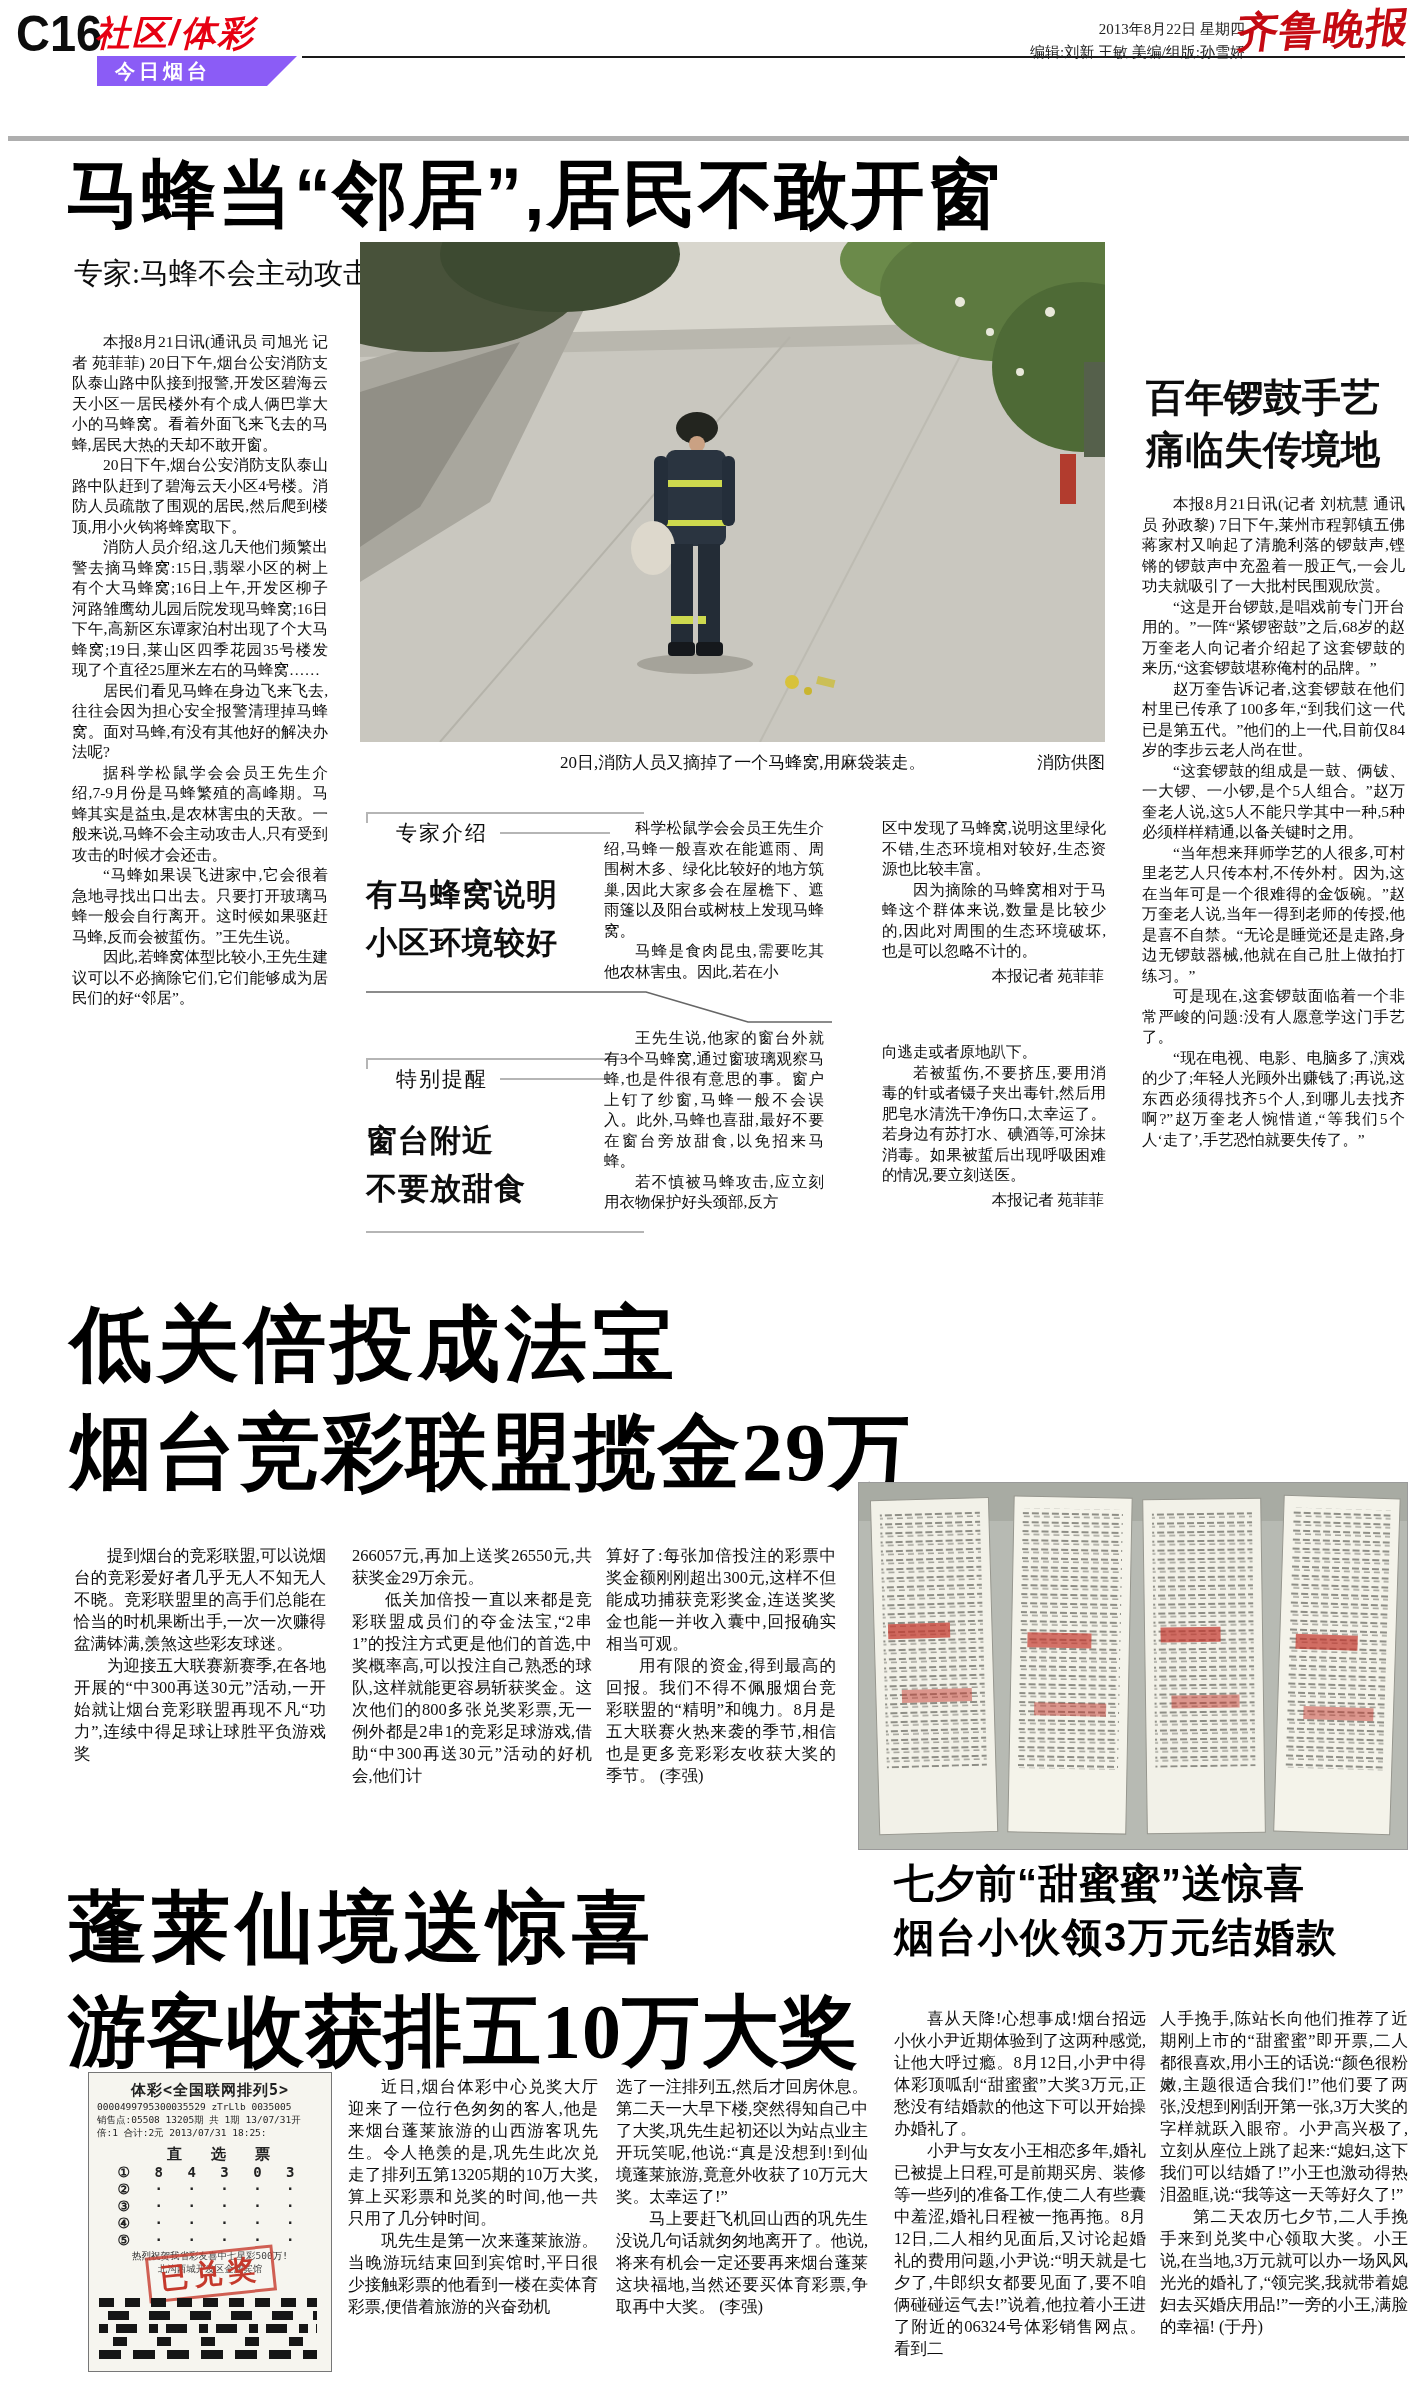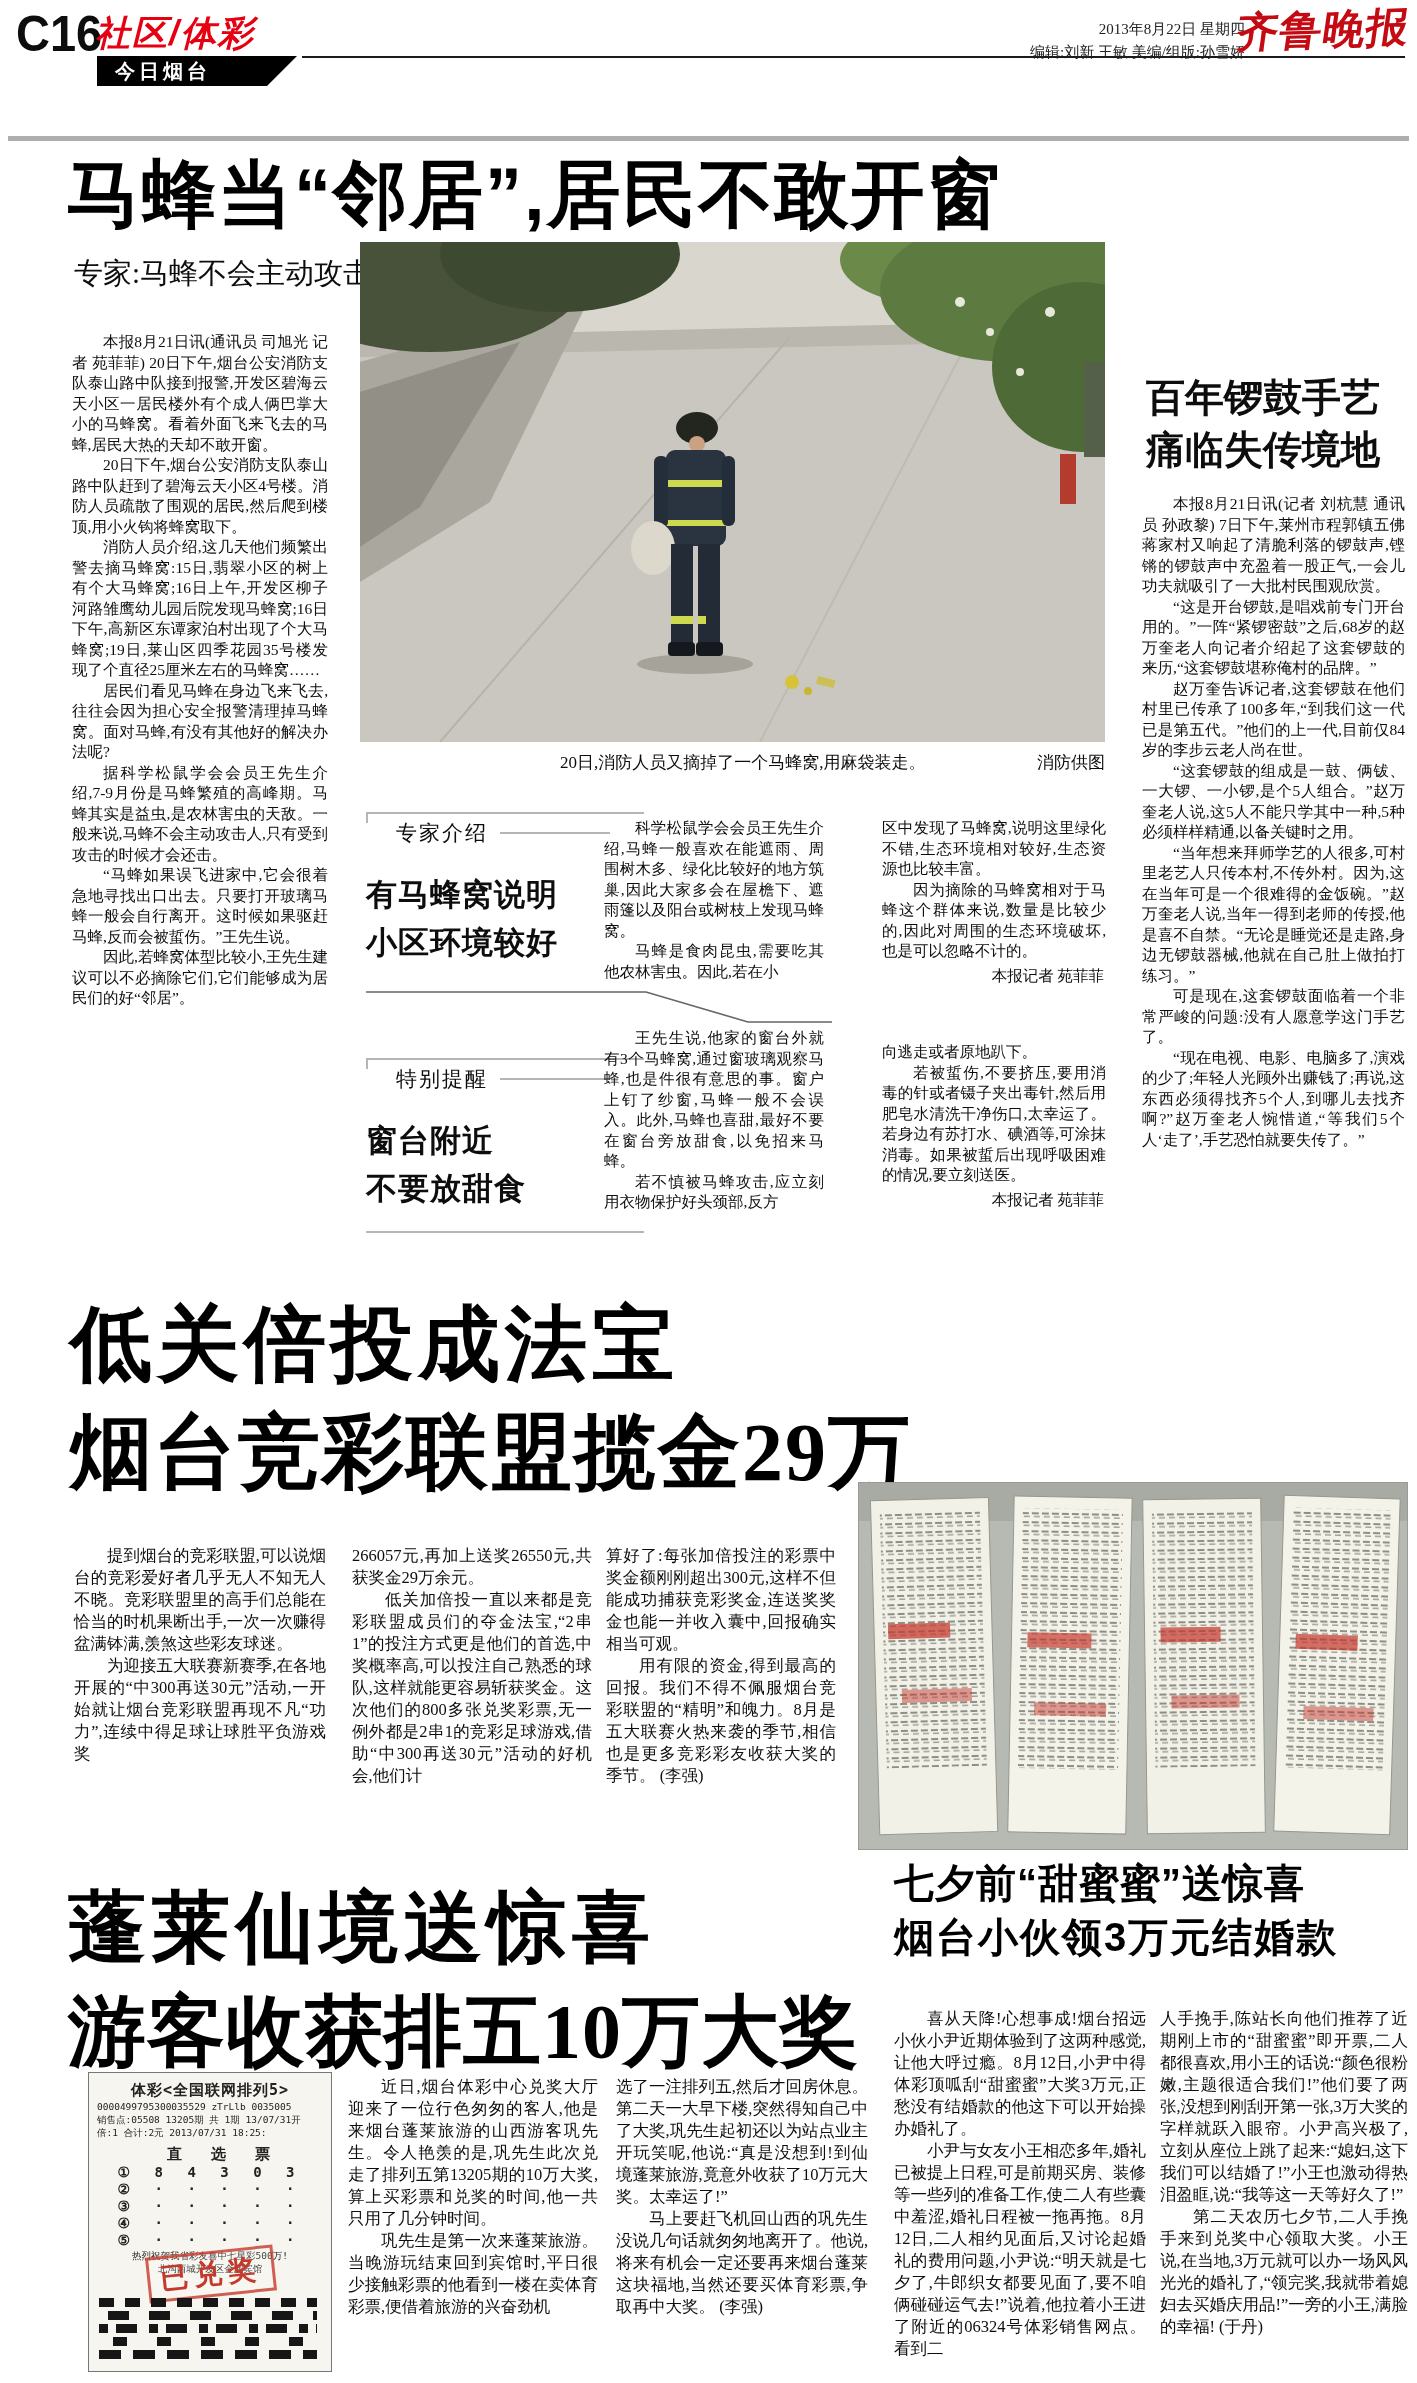--- a/index.html
+++ b/index.html
@@ -3,21 +3,21 @@
 <meta charset="utf-8">
 <style>
   html,body{margin:0;padding:0;background:#f2f2f2;}
   .page{position:relative;width:1417px;height:2383px;background:#ffffff;overflow:hidden;
         font-family:"Liberation Serif","DejaVu Serif",serif;color:#0d0d0d;margin:0 auto;}
   
   .pageno{position:absolute;left:16px;top:6px;font-family:"Liberation Sans","DejaVu Sans",sans-serif;
           font-weight:900;font-size:47px;letter-spacing:0;transform:scaleY(1.08);}
   .secttl{position:absolute;left:95px;top:10px;font-family:"Liberation Sans","DejaVu Sans",sans-serif;
           font-weight:900;font-style:italic;font-size:35px;color:#e60012;letter-spacing:2px;}
-  .edition{position:absolute;left:97px;top:56px;width:200px;height:30px;background:#000000;
+  .edition{position:absolute;left:97px;top:56px;width:200px;height:30px;background:#8b5cf6;
            clip-path:polygon(0 0,100% 0,85% 100%,0 100%);color:#fff;
            font-family:"Liberation Sans","DejaVu Sans",sans-serif;font-weight:700;font-size:20px;
            line-height:30px;padding-left:18px;box-sizing:border-box;letter-spacing:4px;}
   .hdr-rule{position:absolute;left:302px;top:56px;width:1103px;height:2px;background:#1a1a1a;}
   .hdr-right{position:absolute;right:172px;top:18px;text-align:right;font-size:15px;line-height:23px;color:#222;}
   .masthead{position:absolute;right:8px;top:2px;font-size:42px;font-weight:bold;color:#c40a12;
             transform:skewX(-10deg) rotate(-2deg);letter-spacing:1px;}
   .graybar{position:absolute;left:8px;top:136px;width:1401px;height:5px;background:#aeaeae;}
   
   .abs{position:absolute;}

